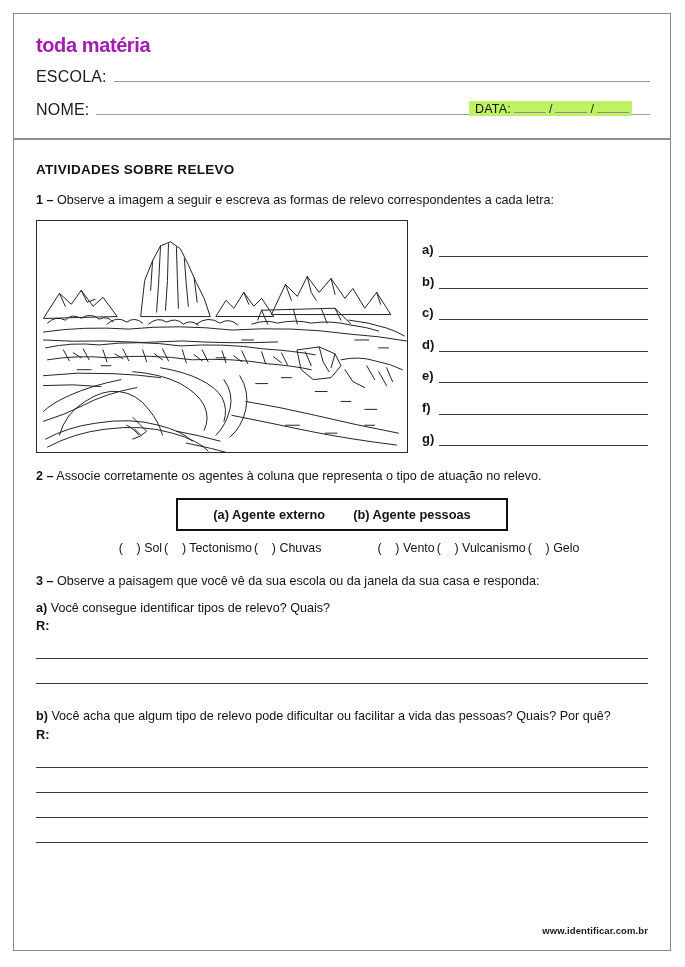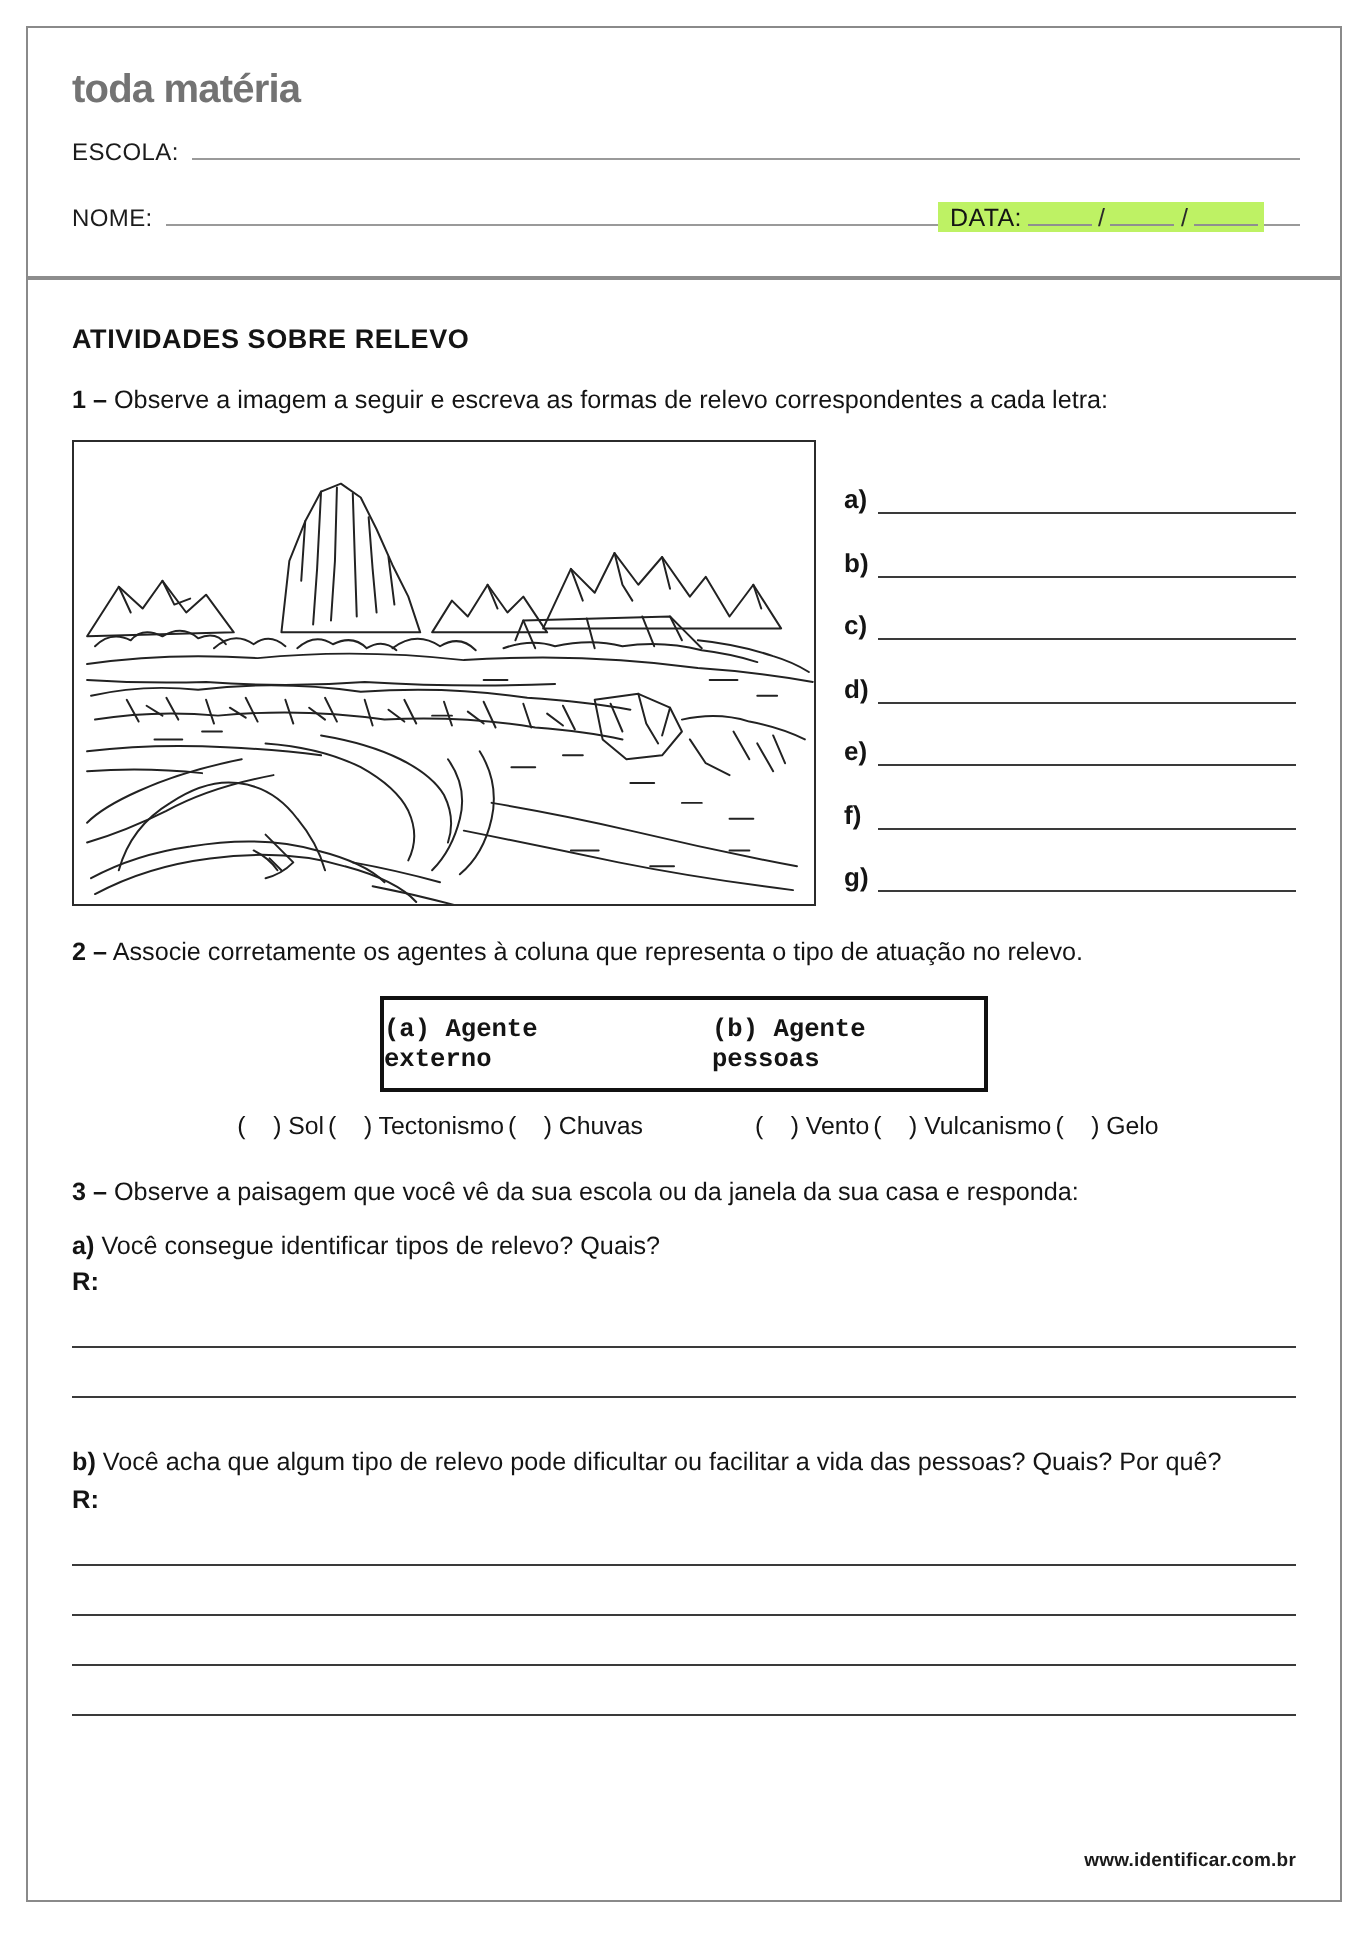--- a/index.html
+++ b/index.html
@@ -33,28 +33,28 @@
     border-bottom: 2px solid #8d8d8d;
     box-sizing: border-box;
   }
   .logo {
     position: absolute;
     left: 22px;
     top: 20px;
     font-size: 20px;
     font-weight: bold;
     letter-spacing: -0.4px;
-    color: #737373;
+    color: #a21caf;
   }
   .field {
     position: absolute;
     left: 22px;
     display: flex;
     align-items: baseline;
-    font-size: 12px;
+    font-size: 16px;
     color: #1b1b1b;
   }
   .field .lbl { white-space: nowrap; letter-spacing: 0.2px; }
   .field .rule {
     border-bottom: 1px solid #9a9a9a;
     margin-left: 7px;
     height: 11px;
   }
   #field-escola { top: 54px; width: 614px; }
   #field-escola .rule { flex: 1; }
@@ -135,30 +135,29 @@
   }
   .ans-line .rule2 {
     flex: 1;
     border-bottom: 1.4px solid #3a3a3a;
     height: 9px;
   }
 
   
   .q2-box {
     margin: 13px auto 0 auto;
-    width: 304px;
+    width: 332px;
     border: 2px solid #111;
     box-sizing: border-box;
     padding: 7px 0;
     display: flex;
     justify-content: center;
     gap: 28px;
     font-size: 12.8px;
     font-weight: bold;
-    font-family: Liberation Mono, monospace;
   }
   .q2-cols {
     margin: 9px 0 0 0;
     display: flex;
     justify-content: center;
     gap: 56px;
     padding-left: 14px;
   }
   .q2-col { display: flex; gap: 2px; }
   .opt {

